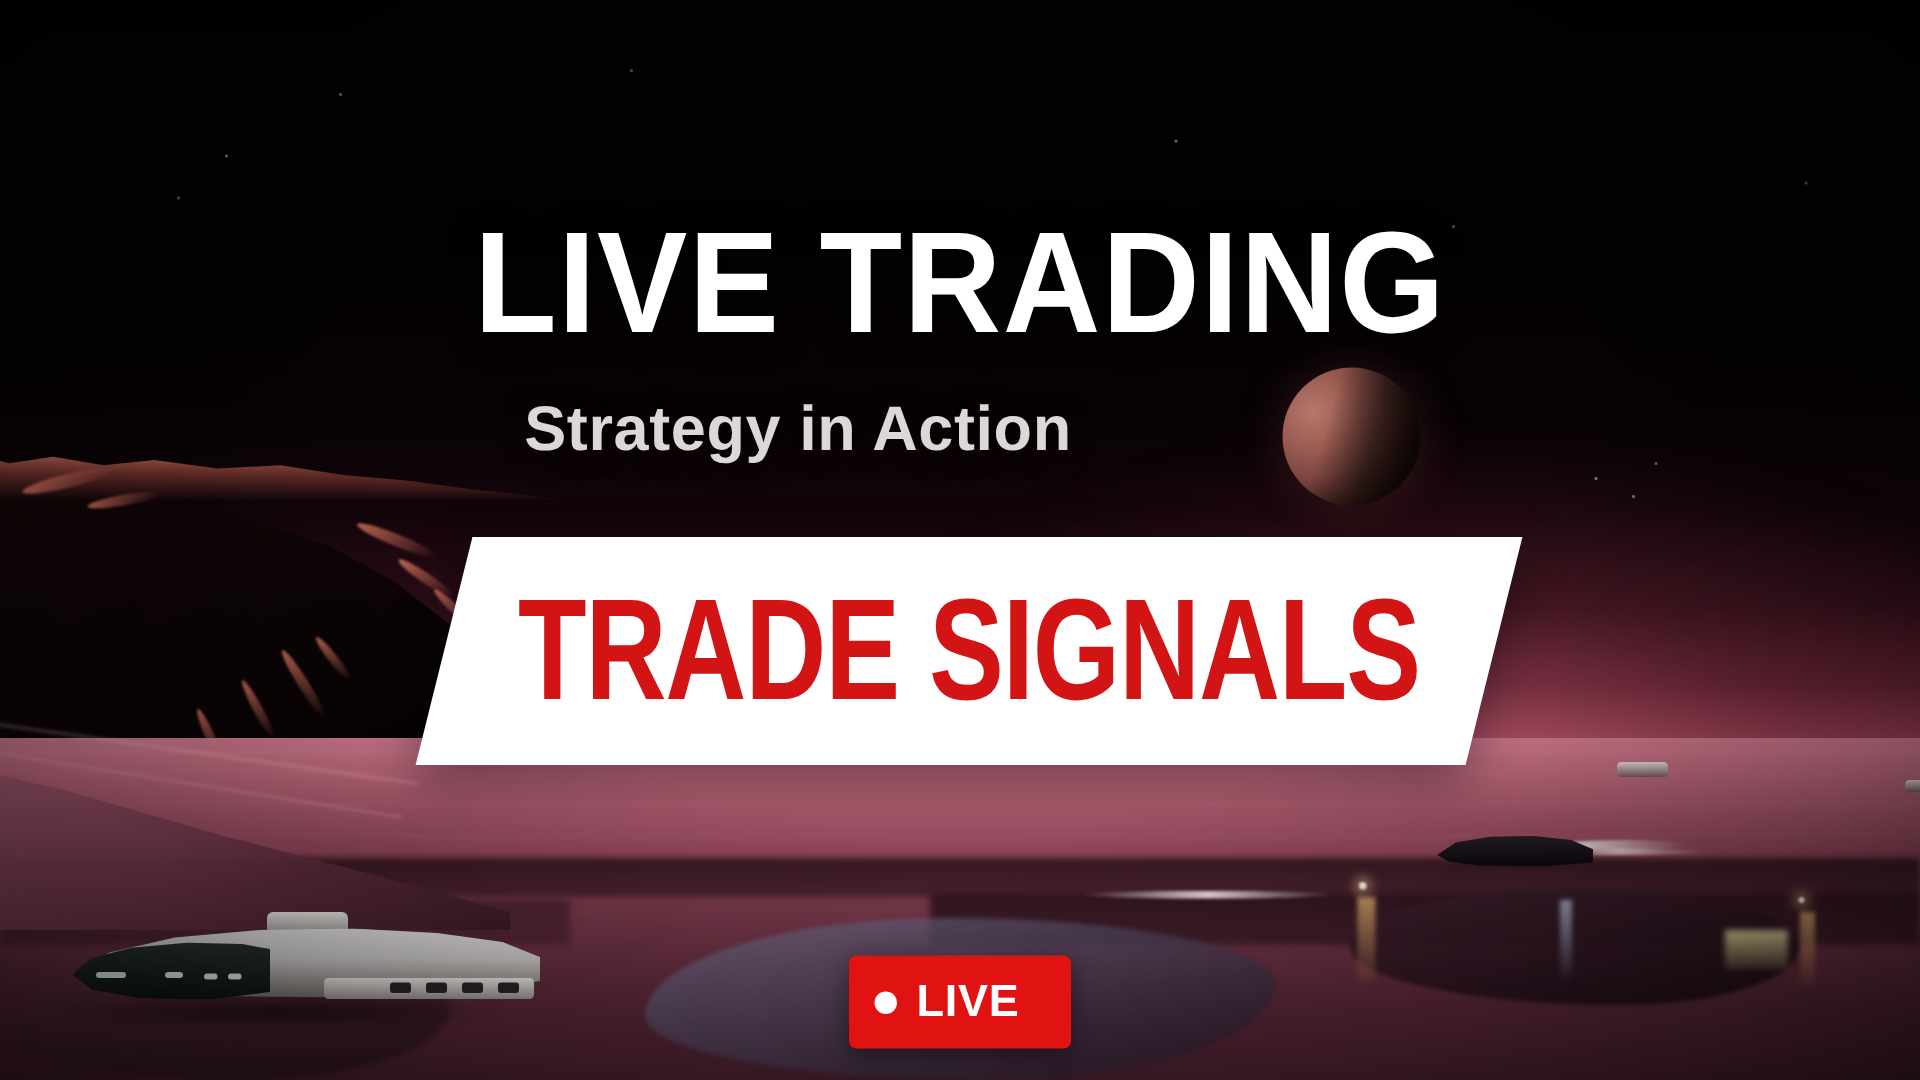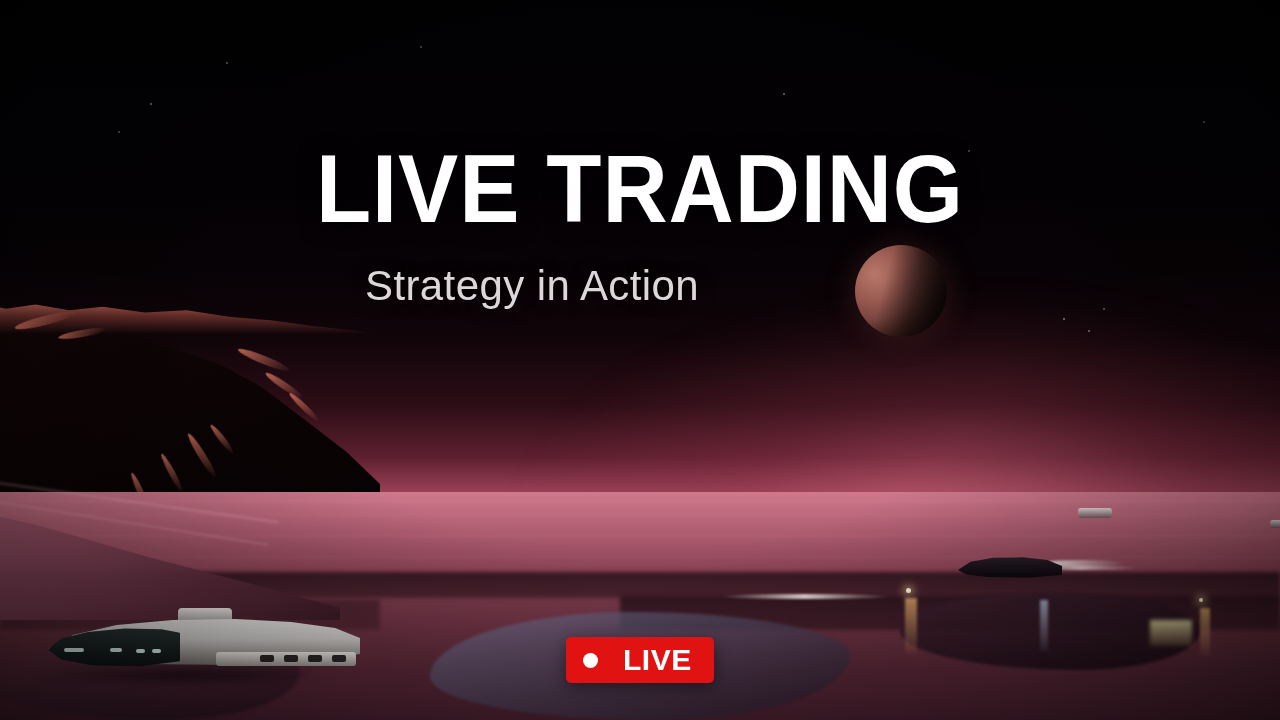--- a/index.html
+++ b/index.html
@@ -190,21 +190,21 @@
     font-size:96px;
     line-height:96px;
     letter-spacing:1px;
     color:#ffffff;
     transform:scaleX(.94);
     text-shadow:0 2px 22px rgba(0,0,0,.75);
   }
   .subtitle{
     position:absolute;left:0;top:262px;width:1064px;text-align:center;
     font-family:"Liberation Sans", sans-serif;
-    font-weight:400;
+    font-weight:700;
     font-size:42px;
     line-height:48px;
     letter-spacing:.4px;
     color:#dcd8d9;
     text-shadow:0 2px 16px rgba(0,0,0,.7);
   }
 
   .banner-wrap{
     position:absolute;left:296px;top:358px;width:700px;height:152px;
   }
@@ -221,25 +221,24 @@
     font-weight:700;
     font-size:96px;
     line-height:96px;
     letter-spacing:-1px;
     color:#d21414;
     transform:scaleX(.78);
     white-space:nowrap;
   }
 
   .live-badge{
-    position:absolute;left:566px;top:637px;width:148px;height:46px;
+    position:absolute;left:566px;top:637px;width:148px;height:62px;
     background:#e01212;border-radius:5px;
     display:flex;align-items:center;
     box-shadow:0 4px 16px rgba(0,0,0,.45);
-    gap:12px;
   }
   .live-dot{
     width:15px;height:15px;border-radius:50%;background:#ffffff;
     margin-left:17px;flex:0 0 auto;
   }
   .live-label{
     margin-left:13px;
     font-family:"Liberation Sans", sans-serif;
     font-weight:700;font-size:30px;line-height:30px;letter-spacing:.5px;
     color:#ffffff;
@@ -339,20 +338,24 @@
 
     <div class="vignette"></div>
   </div>
 
   <div class="overlay">
 
     <div class="title">LIVE TRADING</div>
 
     <div class="subtitle">Strategy in Action</div>
 
+    <div class="banner-wrap">
+      <div class="banner"></div>
+      <div class="banner-text">TRADE SIGNALS</div>
+    </div>
 
     <div class="live-badge">
       <div class="live-dot"></div>
       <div class="live-label">LIVE</div>
     </div>
 
   </div>
 </div>
 
 </body></html>

